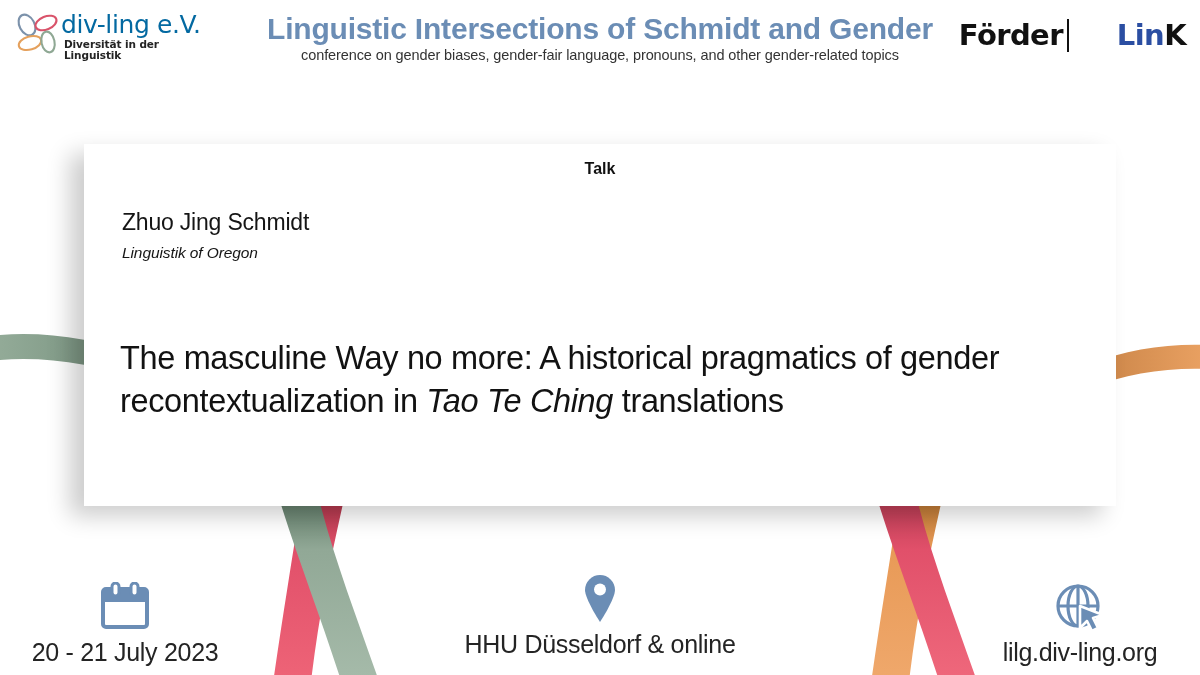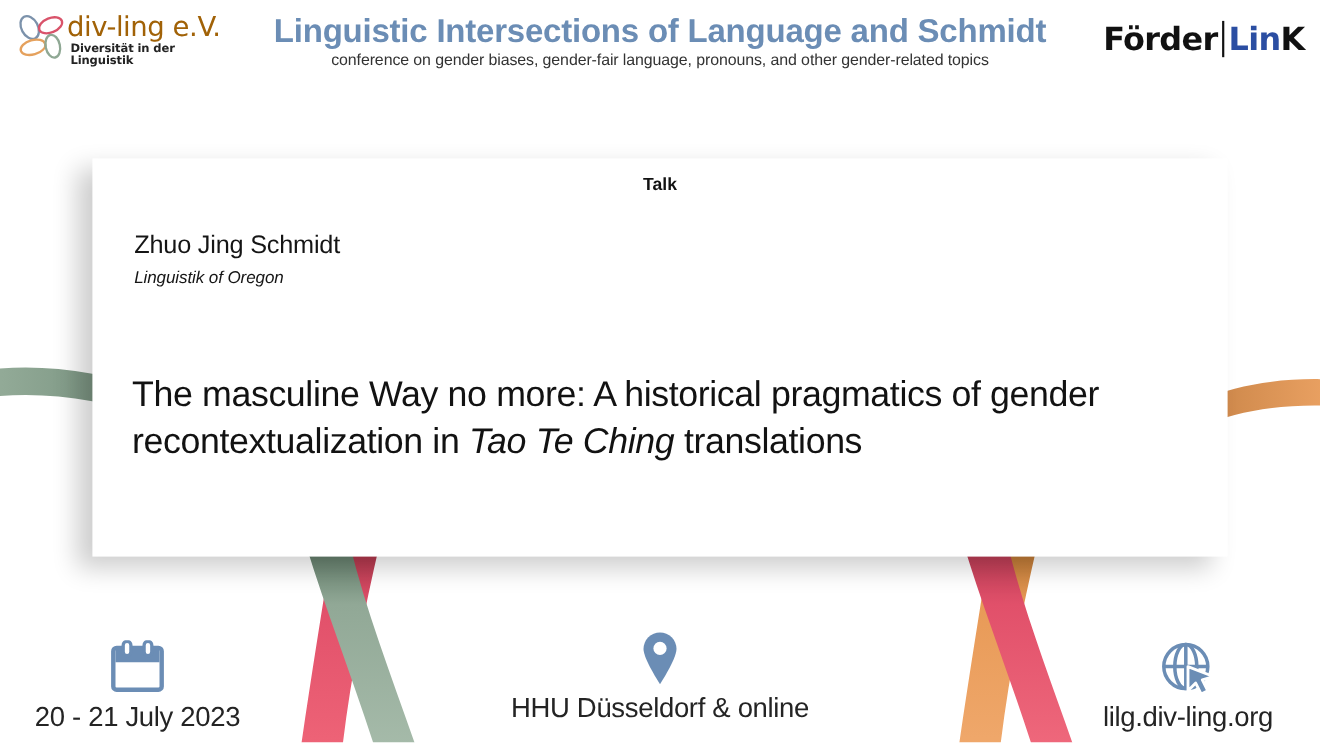--- a/index.html
+++ b/index.html
@@ -47,21 +47,21 @@
     top: 4px;
     width: 50px;
     height: 44px;
   }
   .divling-wordmark {
     position: absolute;
     left: 47px;
     top: 4px;
     font-size: 25px;
     font-weight: 400;
-    color: #a16207;
+    color: #0369a1;
     letter-spacing: -0.4px;
     line-height: 1;
     font-family: "DejaVu Sans", sans-serif;
   }
   .divling-tagline {
     position: absolute;
     left: 50px;
     top: 31px;
     font-size: 10.5px;
     font-weight: 600;
@@ -106,21 +106,21 @@
     align-items: center;
     font-family: "DejaVu Sans", sans-serif;
   }
   .funder-bar {
     display: inline-block;
     width: 2px;
     height: 33px;
     background: #111111;
     margin: 0 4px;
   }
-  .funder-blue { color: #2b4ea2; }
+  .funder-blue { color: #2b4ea2; margin-left: 44px; }
 
   
   .card {
     position: absolute;
     left: 84px;
     top: 144px;
     width: 1032px;
     height: 362px;
     background: #ffffff;
     box-shadow: -14px 10px 22px rgba(0,0,0,0.20);
@@ -257,21 +257,21 @@
         <ellipse cx="13" cy="13" rx="7.5" ry="11" fill="none" stroke="#7c92ab" stroke-width="2.1" transform="rotate(-28 13 13)"></ellipse>
         <ellipse cx="32" cy="11" rx="11" ry="6.5" fill="none" stroke="#d9536a" stroke-width="2.1" transform="rotate(-22 32 11)"></ellipse>
         <ellipse cx="16" cy="31" rx="11.5" ry="6.5" fill="none" stroke="#e5a15d" stroke-width="2.1" transform="rotate(-16 16 31)"></ellipse>
         <ellipse cx="34" cy="30" rx="6.5" ry="10.5" fill="none" stroke="#8fa894" stroke-width="2.1" transform="rotate(-12 34 30)"></ellipse>
       </svg>
       <div class="divling-wordmark">div-ling e.V.</div>
       <div class="divling-tagline">Diversität in der Linguistik</div>
     </div>
 
     <div class="conf-titles">
-      <div class="conf-title">Linguistic Intersections of Language and Schmidt</div>
+      <div class="conf-title">Linguistic Intersections of Schmidt and Gender</div>
       <div class="conf-subtitle">conference on gender biases, gender-fair language, pronouns, and other gender-related topics</div>
     </div>
 
     <div class="funder-logo">
       <span>Förder</span>
       <span class="funder-bar"></span>
       <span class="funder-blue">Lin</span>
       <span>K</span>
     </div>
   </div>

